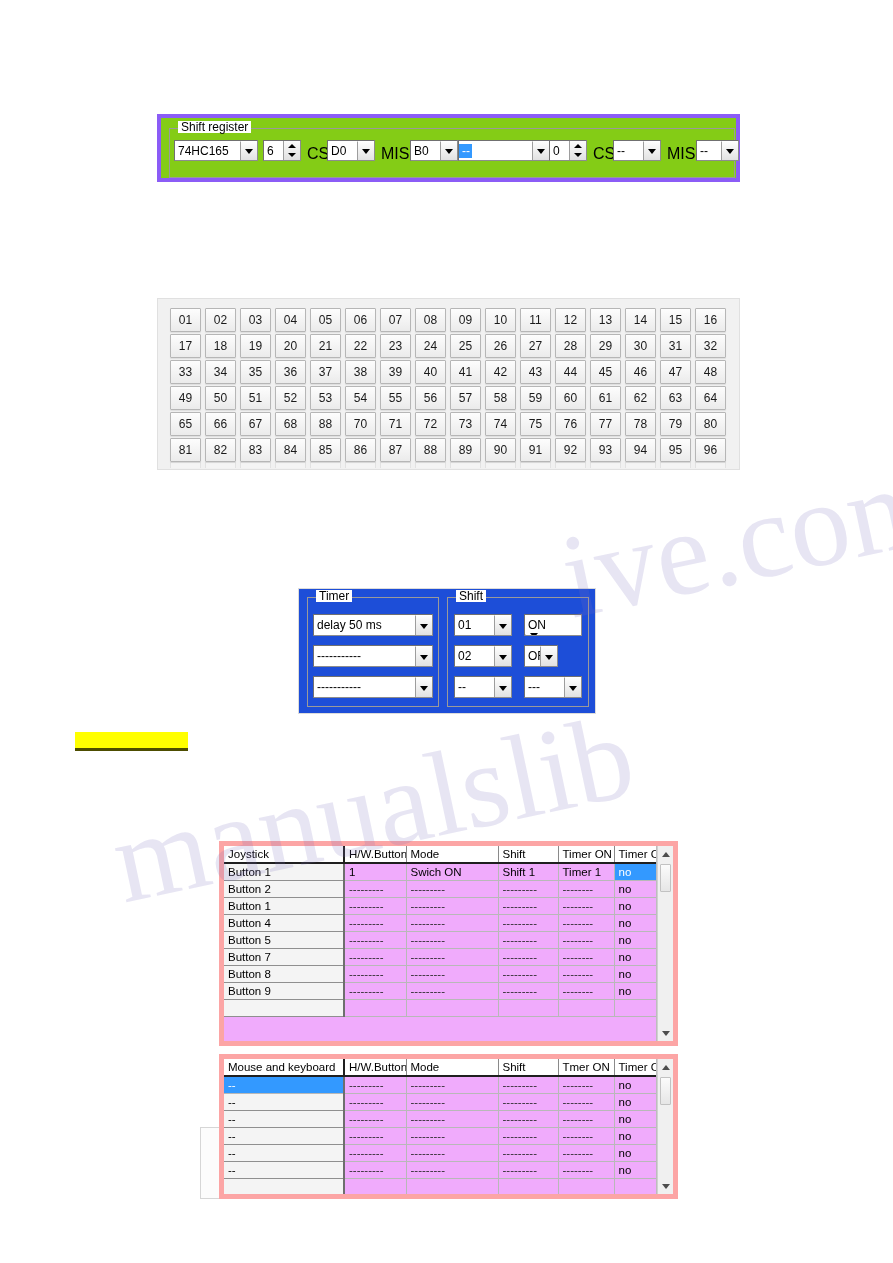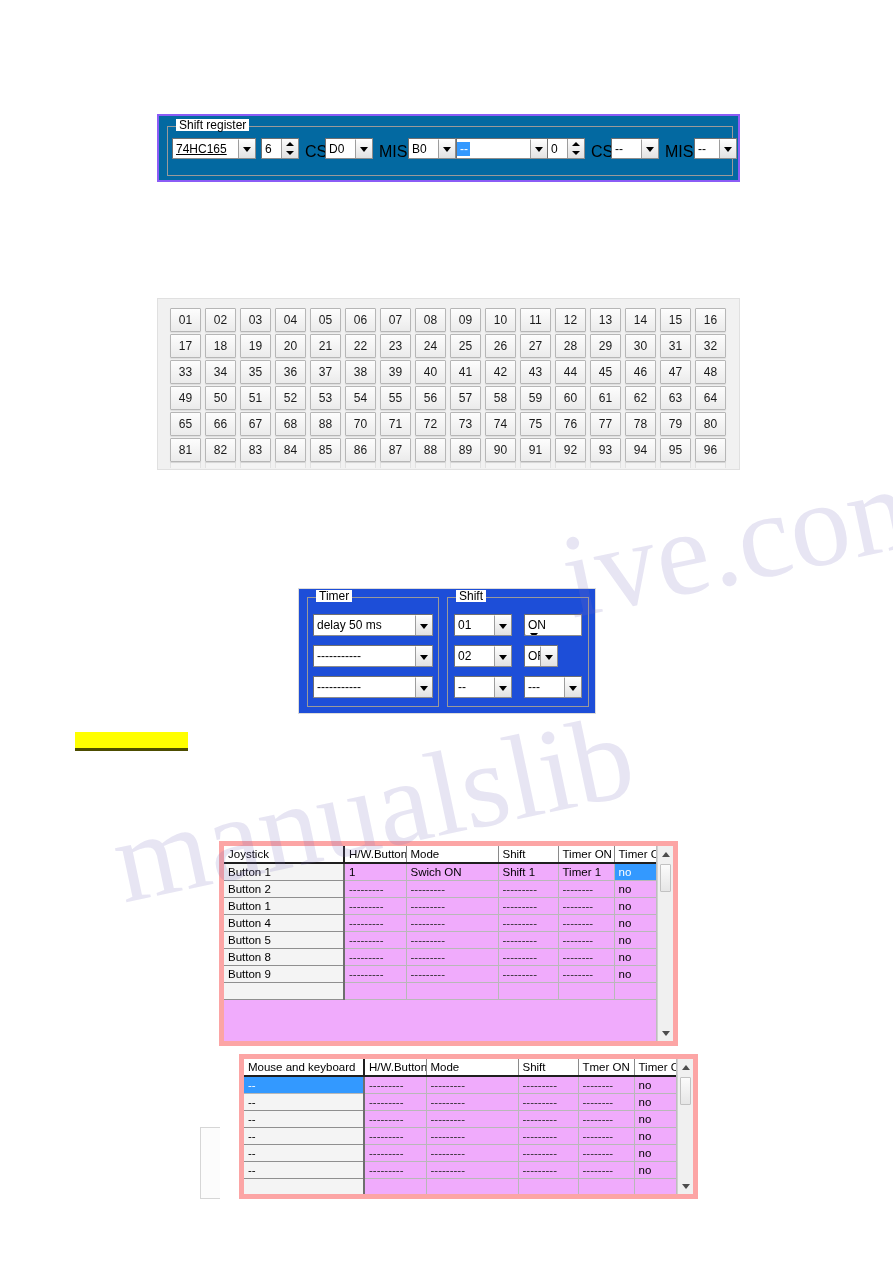--- a/index.html
+++ b/index.html
@@ -13,22 +13,22 @@
     position: relative;
     font-family: "Liberation Sans", sans-serif;
     font-size: 12px;
     color: #000000;
     overflow: hidden;
   }
 
   
   .panel-outer {
     position: absolute;
-    background: #0369a1;
-    border: 2px solid #8b5cf6;
+    background: #84cc16;
+    border: 4px solid #8b5cf6;
     box-sizing: border-box;
   }
   .groupbox {
     position: absolute;
     border: 1px solid #9a9a9a;
     box-sizing: border-box;
     background: transparent;
   }
   .groupbox > .gb-label {
     position: absolute;
@@ -337,21 +337,21 @@
 </style>
 </head>
 <body>
 
 <div class="panel-outer" id="shift-register-panel" style="left:157px; top:114px; width:583px; height:68px;">
 
   <div class="groupbox" style="left:8px; top:10px; width:566px; height:50px;">
     <span class="gb-label">Shift register</span>
   </div>
 
-  <div class="combo" style="left:13px; top:22px; width:84px; height:21px;text-decoration:underline;">
+  <div class="combo" style="left:13px; top:22px; width:84px; height:21px;">
     <span class="cb-text">74HC165</span>
     <span class="cb-btn"></span>
   </div>
 
   <div class="spin" style="left:102px; top:22px; width:38px; height:21px;">
     <span class="sp-text">6</span>
     <span class="sp-btns">
       <span class="sp-up"></span>
       <span class="sp-dn"></span>
     </span>
@@ -631,20 +631,28 @@
           </tr>
           <tr>
             <td class="firstcol">Button 5</td>
             <td><span class="dash">---------</span></td>
             <td><span class="dash">---------</span></td>
             <td><span class="dash">---------</span></td>
             <td><span class="dash">--------</span></td>
             <td>no</td>
           </tr>
           <tr>
+            <td class="firstcol">Button 7</td>
+            <td><span class="dash">---------</span></td>
+            <td><span class="dash">---------</span></td>
+            <td><span class="dash">---------</span></td>
+            <td><span class="dash">--------</span></td>
+            <td>no</td>
+          </tr>
+          <tr>
             <td class="firstcol">Button 8</td>
             <td><span class="dash">---------</span></td>
             <td><span class="dash">---------</span></td>
             <td><span class="dash">---------</span></td>
             <td><span class="dash">--------</span></td>
             <td>no</td>
           </tr>
           <tr>
             <td class="firstcol">Button 9</td>
             <td><span class="dash">---------</span></td>
@@ -666,21 +674,21 @@
   </div>
   <div class="vscroll">
     <div class="vs-arrow up"></div>
     <div class="vs-thumb"></div>
     <div class="vs-arrow dn"></div>
   </div>
 </div>
 
 <div id="left-panel-edge" style="left:200px; top:1127px; width:20px; height:72px;"></div>
 
-<div class="grid-wrap" id="mouse-keyboard-grid" style="left:219px; top:1054px; width:459px; height:145px;margin-left:20px;">
+<div class="grid-wrap" id="mouse-keyboard-grid" style="left:219px; top:1054px; width:459px; height:145px;">
   <div class="grid-inner">
     <table class="dgrid">
       <colgroup>
         <col style="width:120px">
           <col style="width:62px">
           <col style="width:92px">
         <col style="width:60px">
           <col style="width:56px">
           <col style="width:72px">
       </colgroup>

